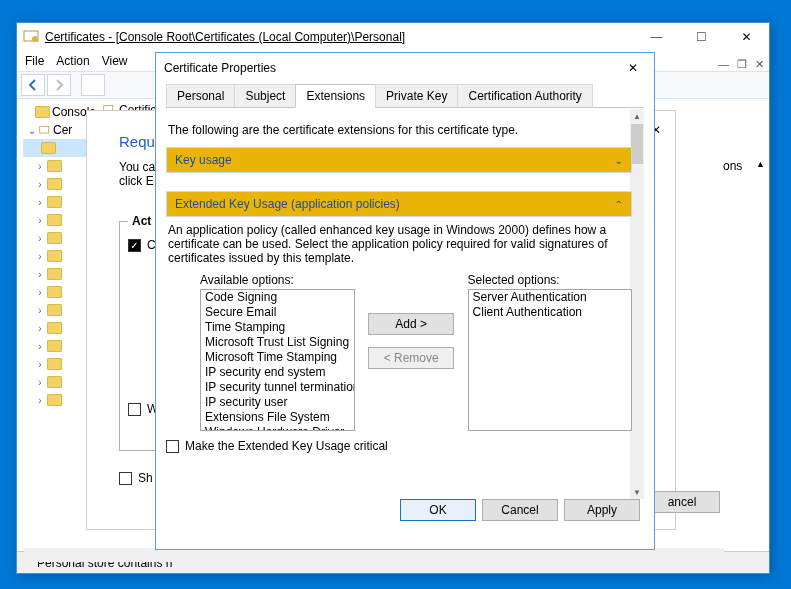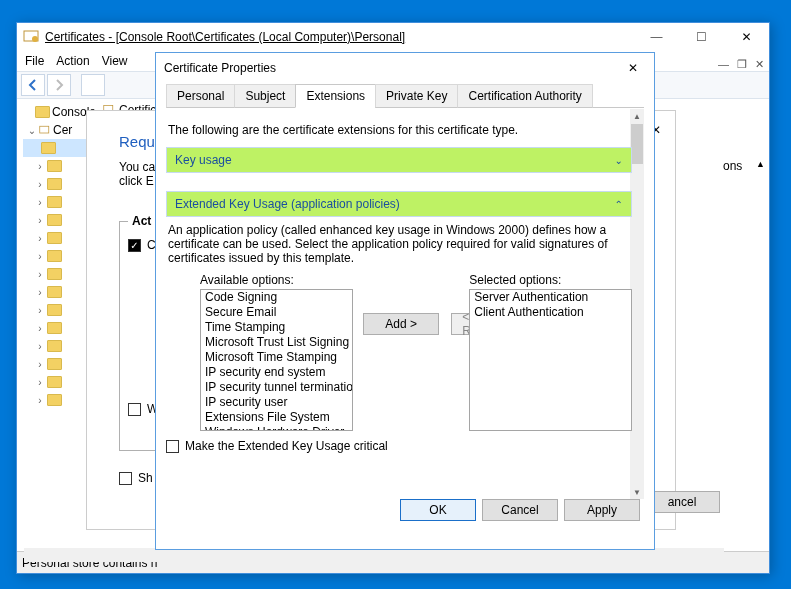--- a/index.html
+++ b/index.html
@@ -7,34 +7,34 @@
   .win { position:absolute; background:#fff; border:1px solid #408edc; box-shadow:2px 2px 12px rgba(0,0,0,.25);}
   .titlebar{height:28px; display:flex; align-items:center; padding-left:6px; font-size:12px; color:#000; background:#fff;}
   .titlebar .icon{width:16px; height:16px; margin-right:6px;}
   .titlebar .title{flex:1; white-space:nowrap; overflow:hidden;text-decoration:underline;}
   .sysbtns{display:flex;}
   .sysbtn{width:45px; height:28px; display:flex; align-items:center; justify-content:center; font-family:sans-serif; color:#555;}
   .sysbtn.closex{color:#000;}
   .menubar{height:20px; display:flex; align-items:center; padding-left:8px; gap:12px; background:#fff; color:#000;}
   .toolbar{height:28px; background:#f6f8fb; border-top:1px solid #dce4ed; border-bottom:1px solid #dce4ed; display:flex; align-items:center; padding-left:4px; gap:2px;}
   .tbtn{width:24px; height:22px; border:1px solid #c9d6e6; background:#fff; display:flex; align-items:center; justify-content:center;}
-  .statusbar{position:absolute; left:0; right:0; bottom:0; height:22px; background:#f0f0f0; border-top:1px solid #ccc; padding-left:5px; display:flex; align-items:center;}
+  .statusbar{position:absolute; left:0; right:0; bottom:0; height:22px; background:#f0f0f0; border-top:1px solid #ccc; padding-left:20px; display:flex; align-items:center;}
   .tree{position:absolute; left:6px; top:80px; width:80px; bottom:30px; overflow:hidden; font-size:12px;}
   .tree .row{display:flex; align-items:center; height:18px; gap:2px;}
   .folder{width:15px; height:12px; background:#f3d163; border:1px solid #d9b94d; border-radius:1px;}
   .chev{font-size:10px; color:#666; width:10px; text-align:center;}
   .dialog{position:absolute; background:#fff; border:1px solid #5a9de0;}
   .dlgtitle{height:30px; display:flex; align-items:center; padding:0 8px; font-size:12px;}
   .dlgtitle .t{flex:1;}
   .dlgclose{width:26px; height:26px; display:flex; align-items:center; justify-content:center;}
   .tabstrip{display:flex; border-bottom:1px solid #c8c8c8; margin:0 10px;}
   .tab{padding:4px 10px; border:1px solid transparent; position:relative; top:1px; background:#f0f0f0; border:1px solid #d8d8d8; border-bottom:1px solid #c8c8c8; margin-right:-1px;}
   .tab.active{background:#fff; border:1px solid #c8c8c8; border-bottom:1px solid #fff;}
   .pane{position:absolute; left:10px; right:22px; top:68px; bottom:50px; overflow:hidden;}
-  .expander{background:#bef264; border:1px solid #c6daf0; padding:5px 8px; display:flex; align-items:center; color:#1a4e9f; margin-bottom:6px;}
+  .expander{background:#eab308; border:1px solid #c6daf0; padding:5px 8px; display:flex; align-items:center; color:#1a4e9f; margin-bottom:6px;}
   .expander .lbl{flex:1;}
   .expander .caret{font-size:10px; color:#1a4e9f;}
   .desc{color:#000; margin:2px 2px 8px;}
   .listlabel{margin-bottom:2px;}
   .listbox{border:1px solid #a5a5a5; background:#fff; height:142px; overflow:hidden; position:relative;}
   .listinner{position:absolute; inset:0; overflow:auto; white-space:nowrap;}
   .listinner div{padding:0 4px; height:15px; line-height:15px;}
   .wbtn{height:22px; min-width:76px; border:1px solid #adadad; background:#e1e1e1; display:inline-flex; align-items:center; justify-content:center; padding:0 10px;}
   .wbtn.default{border:1px solid #1a6fc9; background:#e6f1fb;}
   .wbtn.disabled{color:#888; background:#efefef;}
@@ -249,21 +249,21 @@
               <div>Microsoft Trust List Signing</div>
               <div>Microsoft Time Stamping</div>
               <div>IP security end system</div>
               <div>IP security tunnel termination</div>
               <div>IP security user</div>
               <div>Extensions File System</div>
               <div>Windows Hardware Driver</div>
             </div>
         </div>
       </div>
-      <div style="display:flex; flex-direction:row; gap:12px; margin-top:40px; width:96px; align-items:center;">
+      <div style="display:flex; flex-direction:column; gap:12px; margin-top:40px; width:96px; align-items:center;">
         <div class="wbtn" style="width:86px;">Add &gt;</div>
         <div class="wbtn disabled" style="width:86px;">&lt; Remove</div>
       </div>
       <div style="width:170px;">
         <div class="listlabel">Selected options:</div>
         <div class="listbox">
           <div class="listinner" id="selList">
               <div>Server Authentication</div>
               <div>Client Authentication</div>
             </div>

